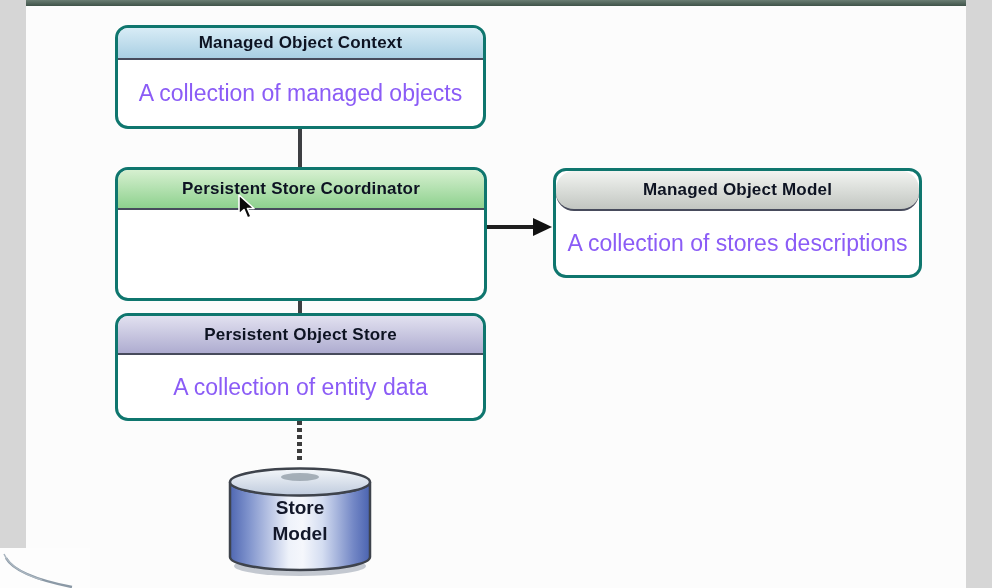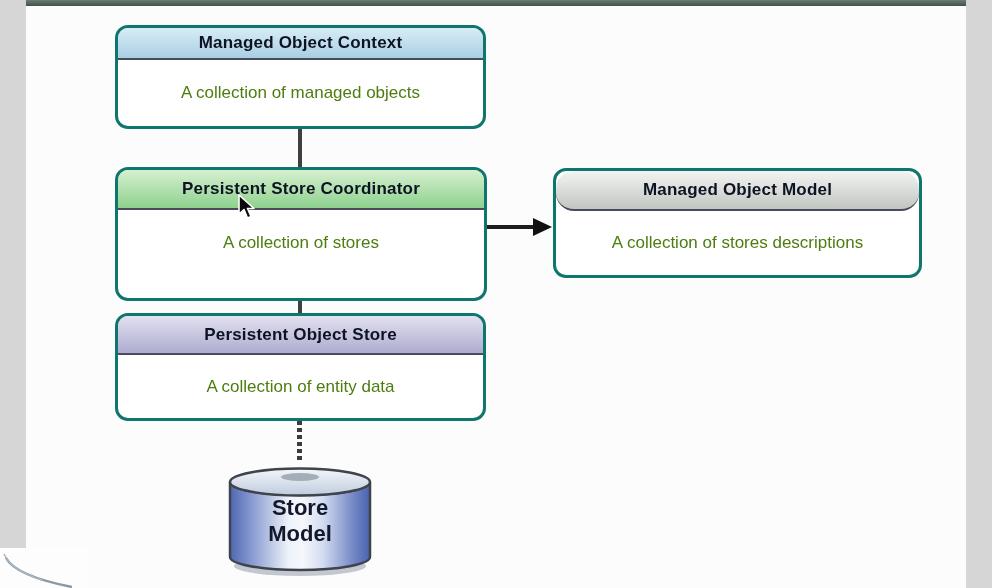--- a/index.html
+++ b/index.html
@@ -26,21 +26,21 @@
     overflow:hidden;
   }
   .node .hdr{
     display:flex;align-items:center;justify-content:center;
     border-bottom:2px solid #474b5c;
     font-weight:bold;font-size:17px;color:#0d1322;
     letter-spacing:.2px;
   }
   .node .bdy{
     display:flex;align-items:center;justify-content:center;
-    font-size:17px;color:#4d7c0f;
+    font-size:23px;color:#8b5cf6;
   }
   .node-moc{left:115px;top:25px;width:371px;height:104px;}
   .node-moc .hdr{height:30px;}
   .node-moc .bdy{height:66px;}
   .node-psc{left:115px;top:167px;width:372px;height:134px;}
   .node-psc .hdr{height:38px;}
   .node-psc .bdy{height:65px;}
   .node-mom{left:553px;top:168px;width:369px;height:110px;}
   .node-mom .hdr{height:38px;}
   .node-mom .bdy{height:64px;}
@@ -58,21 +58,21 @@
   .arrow-shaft{position:absolute;left:486px;top:225px;width:52px;height:4px;background:#1e1e1e;}
   .arrow-head{
     position:absolute;left:533px;top:218px;width:0;height:0;
     border-top:9px solid transparent;border-bottom:9px solid transparent;
     border-left:19px solid #111;
   }
   
   .cylinder{position:absolute;left:226px;top:459px;width:148px;height:122px;}
   .cylinder-label{
     position:absolute;left:0;top:36px;width:148px;
-    text-align:center;font-weight:bold;font-size:22px;line-height:26px;color:#13182a;
+    text-align:center;font-weight:bold;font-size:19px;line-height:26px;color:#13182a;
   }
   
   .cursor{position:absolute;left:236px;top:194px;width:22px;height:26px;}
   
   .curl-patch{position:absolute;left:0;top:548px;width:90px;height:40px;background:#fdfdfd;}
   .curl{position:absolute;left:0;top:548px;width:90px;height:40px;}
 </style>
 </head>
 <body>
 
@@ -91,23 +91,20 @@
       <span>Managed Object Context</span>
     </div>
     <div class="bdy">
       <span>A collection of managed objects</span>
     </div>
   </div>
 
   <div class="node node-psc">
     <div class="hdr" style="background: linear-gradient(rgb(214, 240, 208), rgb(142, 209, 142));">
       <span>Persistent Store Coordinator</span>
-    </div>
-    <div class="bdy">
-      <span>A collection of stores</span>
     </div>
   </div>
 
   <div class="node node-mom">
     <div class="hdr" style="background: linear-gradient(rgb(242, 244, 241), rgb(194, 198, 193)); border-radius: 18px;">
       <span>Managed Object Model</span>
     </div>
     <div class="bdy">
       <span>A collection of stores descriptions</span>
     </div>

